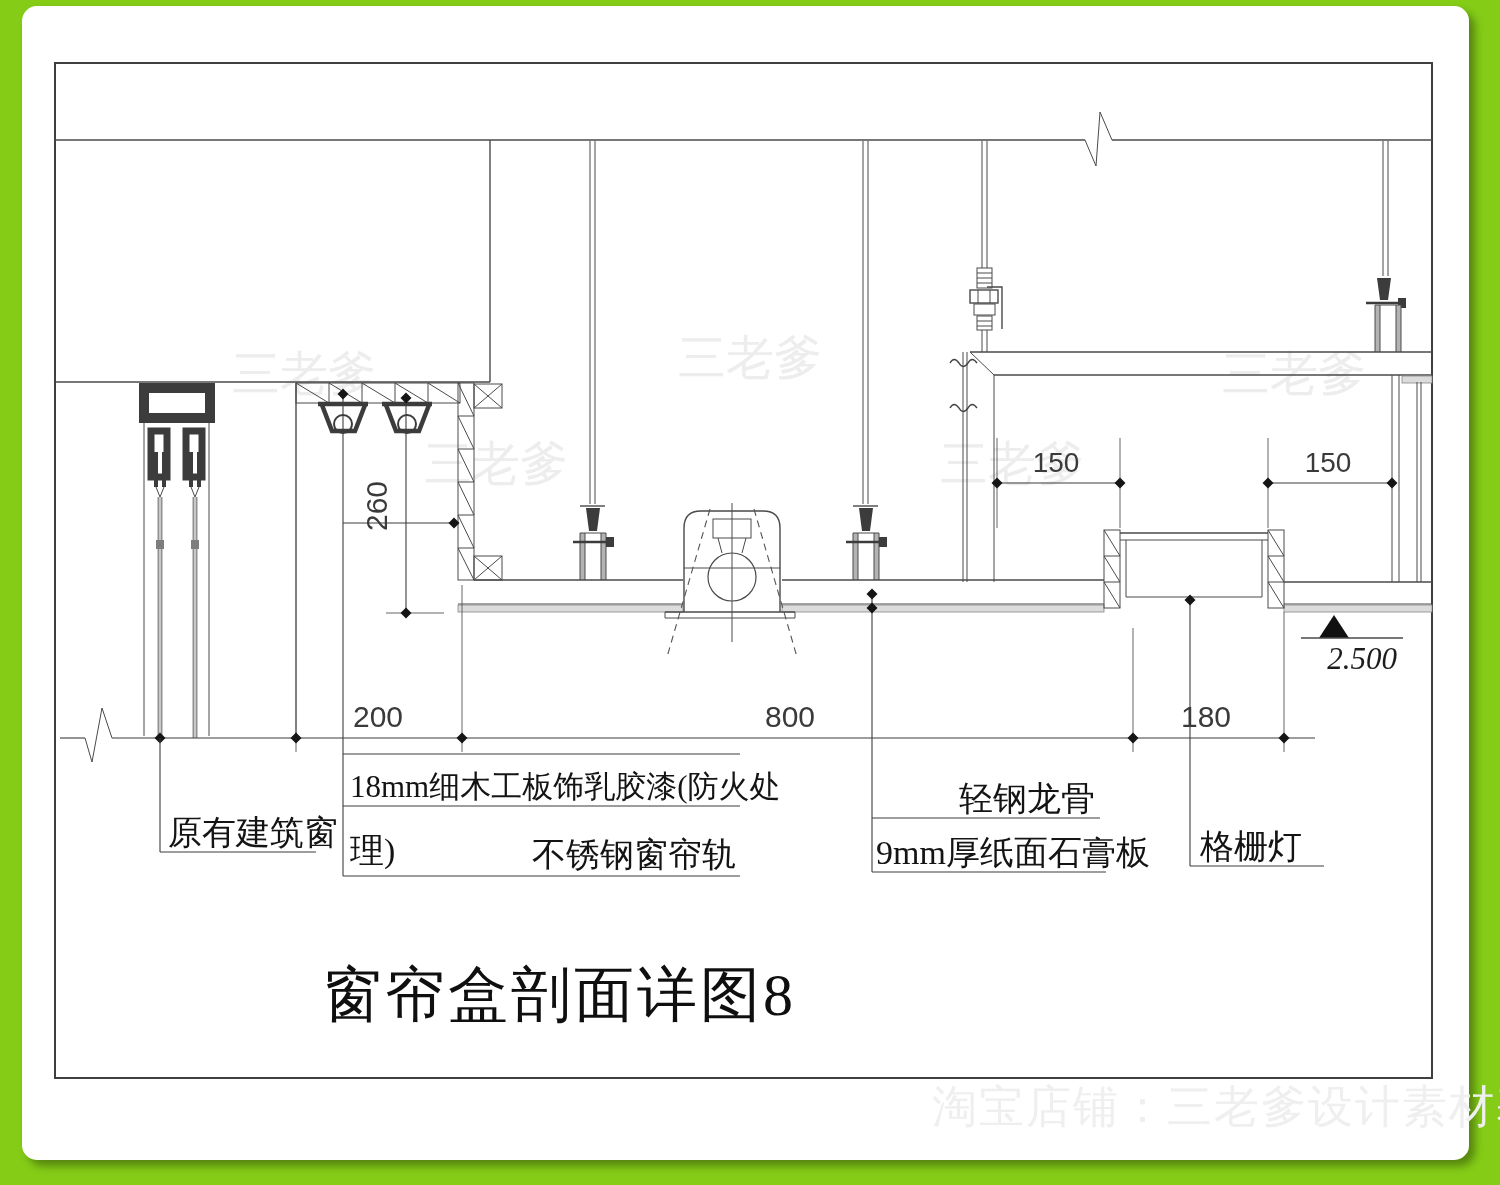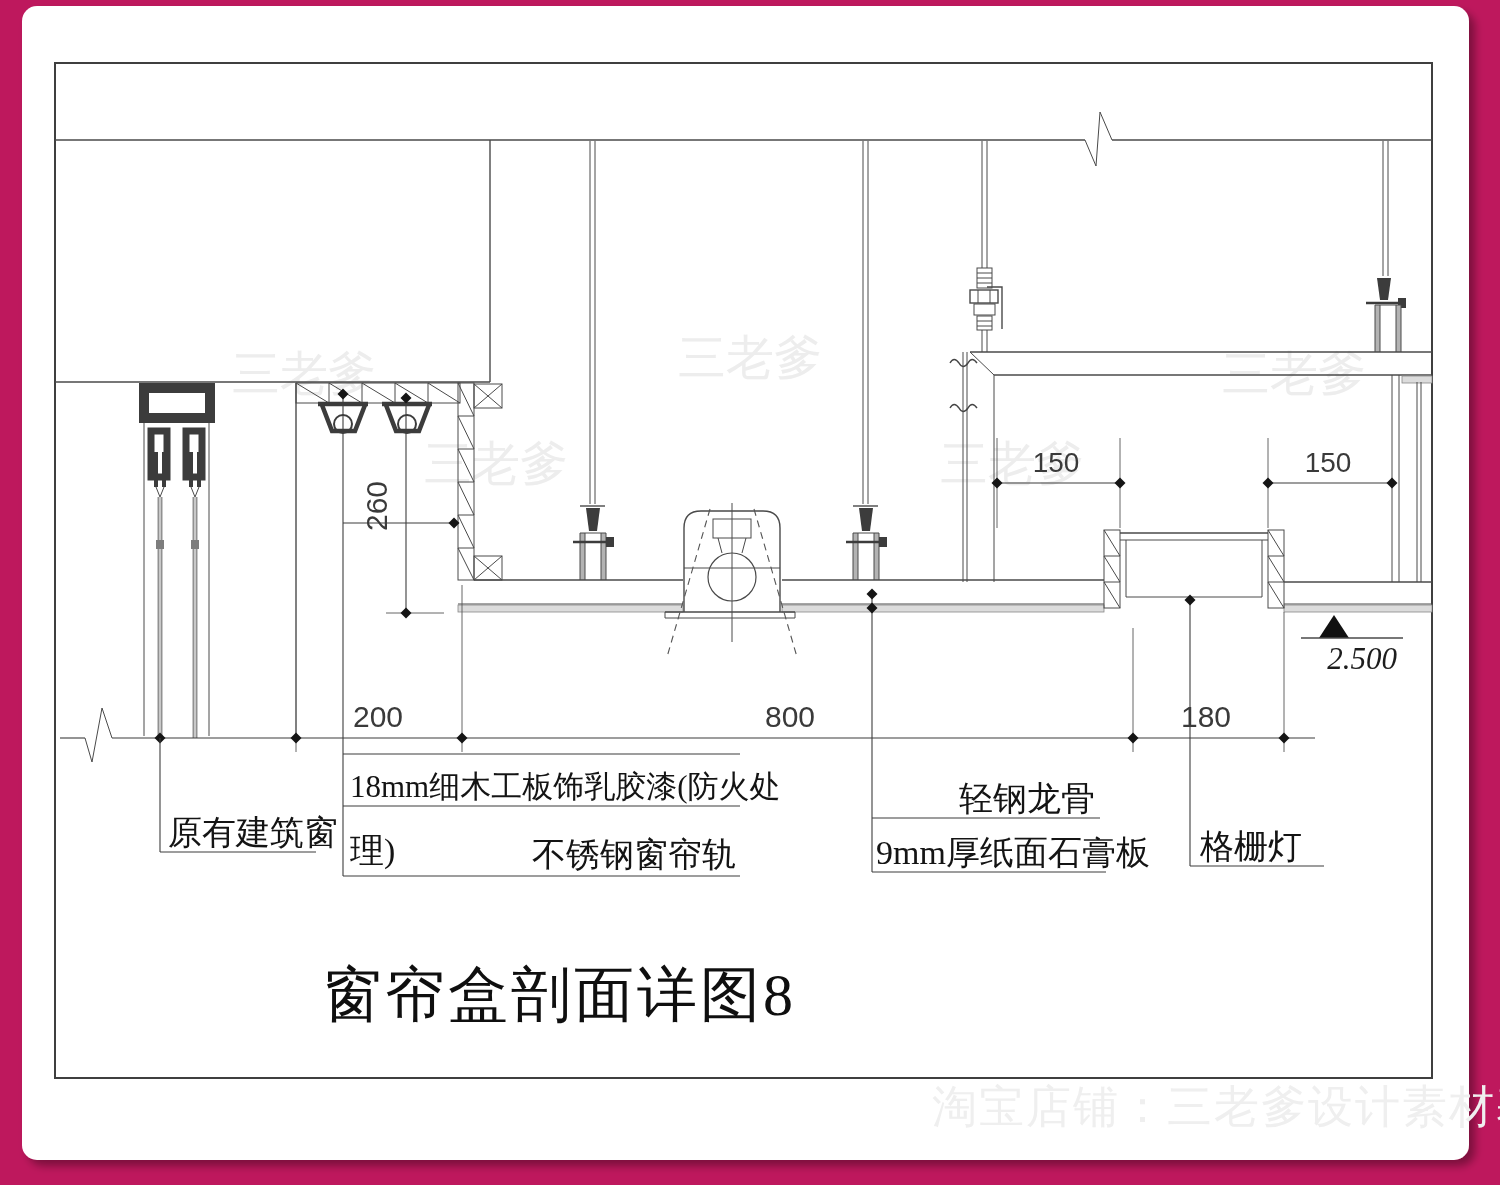--- a/index.html
+++ b/index.html
@@ -1,16 +1,16 @@
 <!DOCTYPE html>
 <html><head>
 <meta charset="utf-8">
 <style>
   html,body{margin:0;padding:0;background:#c8c8c8;}
-  #stage{position:relative;width:1500px;height:1185px;background:#be185d;overflow:hidden;
+  #stage{position:relative;width:1500px;height:1185px;background:#84cc16;overflow:hidden;
          font-family:"Liberation Serif",serif;}
   svg{position:absolute;left:0;top:0;}
   
   .ln  {stroke:#4a4a4a;stroke-width:1.4;fill:none;}
   .t   {stroke:#4a4a4a;stroke-width:1;fill:none;}
   .ext {stroke:#555;stroke-width:0.9;fill:none;}
   .dim {stroke:#3d3d3d;stroke-width:1.1;fill:none;}
   .thk {stroke:#3c3c3c;stroke-width:4.5;fill:none;}
   .dk  {fill:#3c3c3c;}
   .board{fill:#dcdcdc;stroke:#888;stroke-width:0.8;}

